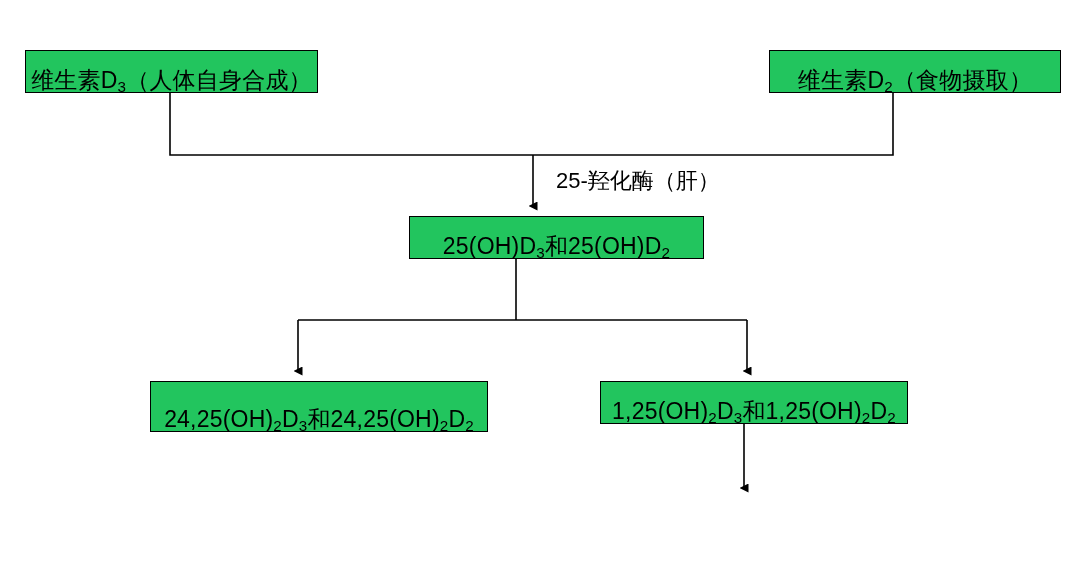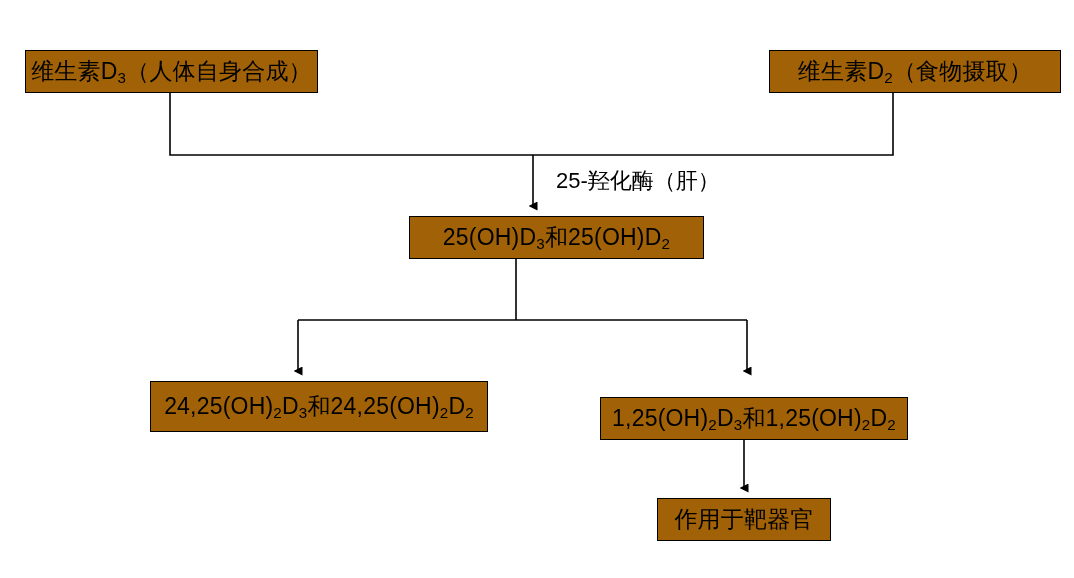--- a/index.html
+++ b/index.html
@@ -15,23 +15,23 @@
     position: relative;
     width: 1074px;
     height: 578px;
     background: #ffffff;
     overflow: hidden;
   }
   .node {
     position: absolute;
     box-sizing: border-box;
     border: 1.6px solid #000000;
-    background: #a16207;
+    background: #22c55e;
     display: flex;
-    align-items: center;
+    align-items: flex-end;
     justify-content: center;
     white-space: nowrap;
     line-height: 1;
     z-index: 3;
   }
   .node-label {
     display: inline-block;
     font-size: 23px;
     letter-spacing: 0.2px;
   }
@@ -54,21 +54,21 @@
     top: 0;
     width: 1074px;
     height: 578px;
     z-index: 1;
   }
   
   #node-d3        { left: 25px;  top: 50px;  width: 293px; height: 43px; }
   #node-d2        { left: 769px; top: 50px;  width: 292px; height: 43px; }
   #node-25oh      { left: 409px; top: 216px; width: 295px; height: 43px; }
   #node-2425oh    { left: 150px; top: 381px; width: 338px; height: 51px; }
-  #node-125oh     { left: 600px; top: 397px; width: 308px; height: 43px; }
+  #node-125oh     { left: 600px; top: 381px; width: 308px; height: 43px; }
   #node-target    { left: 657px; top: 498px; width: 174px; height: 43px; }
   #label-enzyme   { left: 556px; top: 170px; }
 </style>
 </head>
 <body>
 
 <div id="canvas">
 
   <svg class="lines" viewBox="0 0 1074 578" width="1074" height="578" aria-hidden="true">
     <defs>
@@ -122,17 +122,14 @@
   </div>
 
   <div class="node" id="node-2425oh">
     <span class="node-label">24,25(OH)<sub>2</sub>D<sub>3</sub>和24,25(OH)<sub>2</sub>D<sub>2</sub></span>
   </div>
 
   <div class="node" id="node-125oh">
     <span class="node-label">1,25(OH)<sub>2</sub>D<sub>3</sub>和1,25(OH)<sub>2</sub>D<sub>2</sub></span>
   </div>
 
-  <div class="node" id="node-target">
-    <span class="node-label">作用于靶器官</span>
-  </div>
 
 </div>
 
 </body></html>

